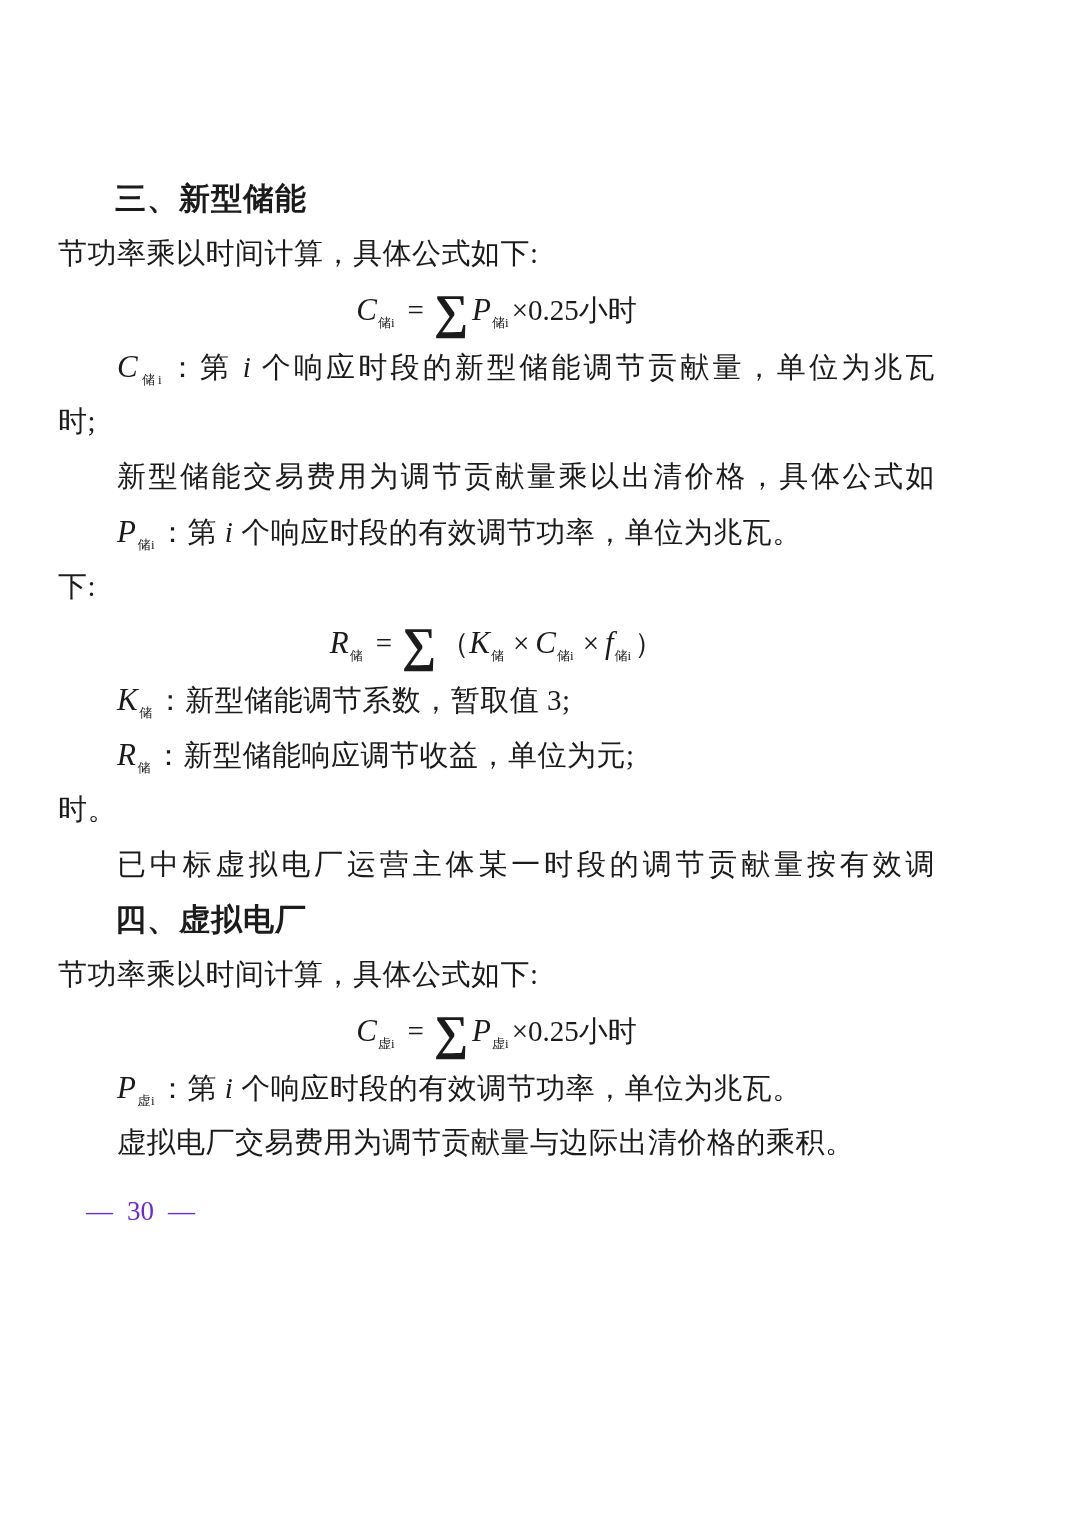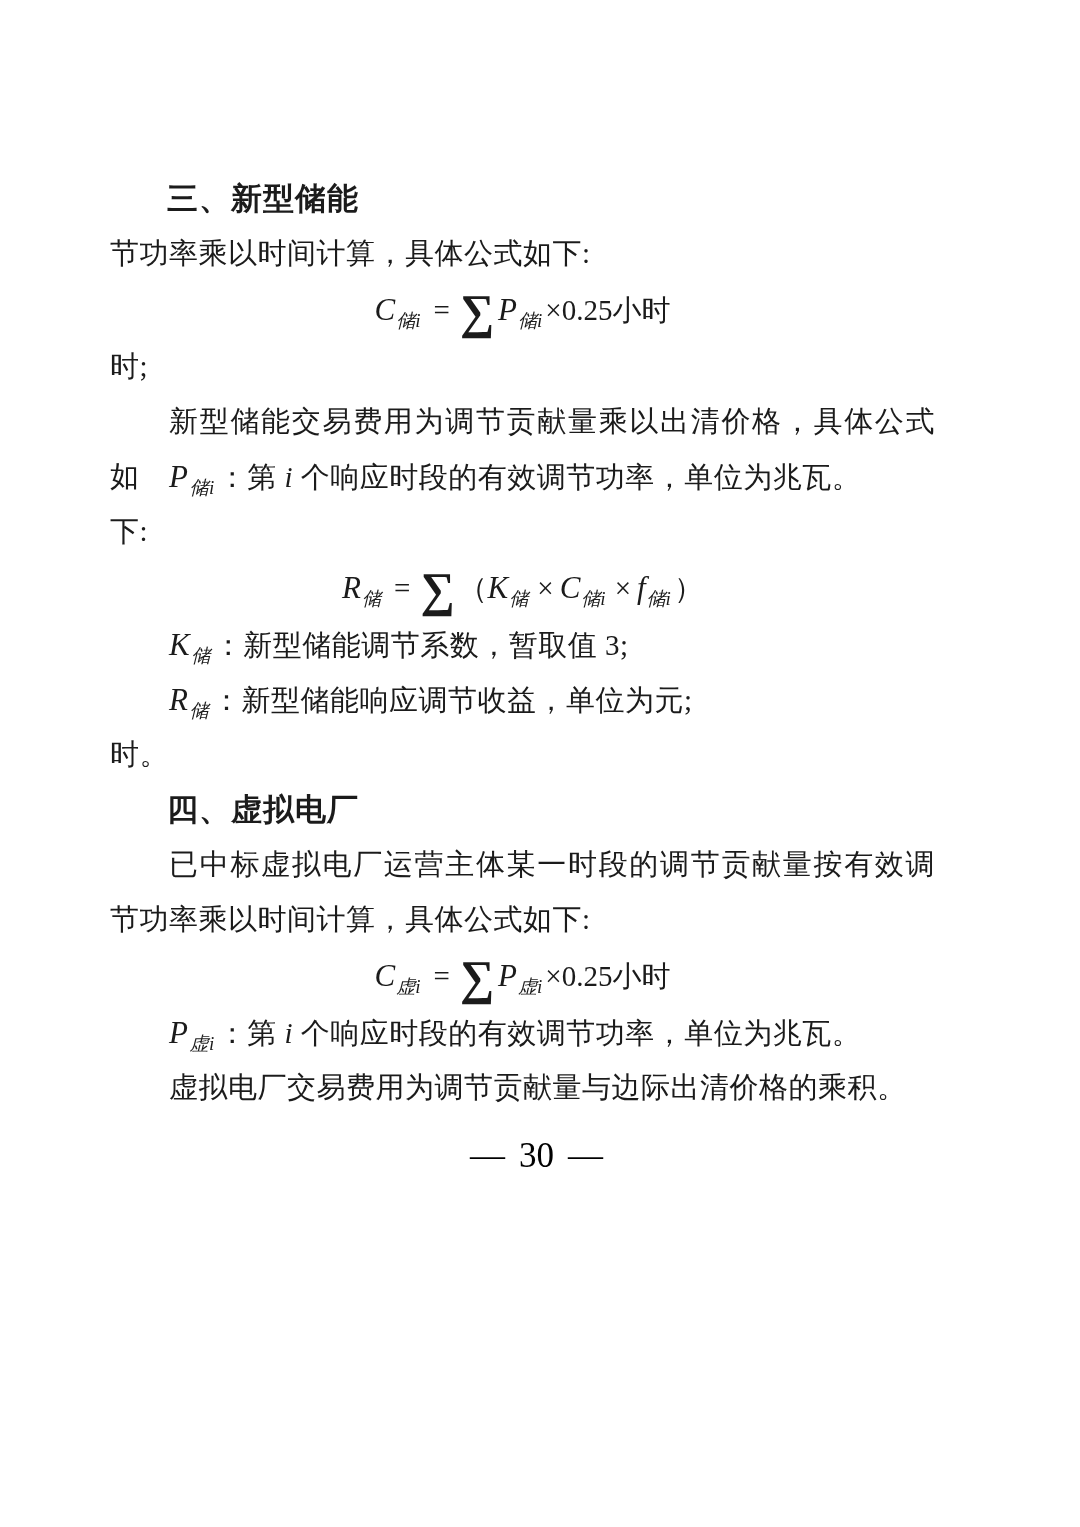--- a/index.html
+++ b/index.html
@@ -6,21 +6,21 @@
   body {
     width: 1080px; height: 1527px;
     background: #ffffff;
     font-family: "Liberation Serif", "DejaVu Serif", serif;
     color: #1b1b1b;
     overflow: hidden;
   }
   .page {
     box-sizing: border-box;
     width: 1080px; height: 1527px;
-    padding: 171px 145px 0 110px;
+    padding: 171px 145px 0 58px;
   }
   .line {
     height: 55px;
     line-height: 55px;
     font-size: 29px;
     letter-spacing: 0.5px;
     white-space: nowrap;
   }
   .heading {
     font-family: "Liberation Sans", "DejaVu Sans", sans-serif;
@@ -40,78 +40,77 @@
     text-align: center;
     letter-spacing: 0;
     height: 58px; line-height: 58px;
   }
   .var {
     font-family: "Liberation Serif", "DejaVu Serif", serif;
     font-style: italic;
     font-size: 31px;
   }
   .vsub {
-    font-size: 19px;
-    font-style: italic;
+    font-size: 13px;
     vertical-align: -7px;
     margin: 0 3px 0 1px;
   }
   .iti { font-style: italic; }
   .eq { margin: 0 10px; font-style: normal; }
   .sigma {
     font-size: 48px;
     font-weight: 700;
     font-style: normal;
     vertical-align: -0.16em;
     margin-right: 4px;
     line-height: 0;
   }
   .mul { margin: 0 6px; font-style: normal; }
   .num { font-style: normal; margin-top: 33px; }
   .paren { font-style: normal; }
   .footer {
     margin-top: 24px;
     padding-left: 28px;
-    font-size: 35px;
-    color: #000000;
+    font-size: 27px;
+    color: #6d28d9;
     letter-spacing: 0;
     line-height: 34px;
-    text-align: center;
   }
   .footer .pgnum { margin: 0 14px; }
 </style>
 </head>
 <body>
 
 <div class="page">
 
   <div class="line heading">三、新型储能</div>
 
   <div class="line">节功率乘以时间计算，具体公式如下:</div>
 
   <div class="line formula"><span class="var">C</span><span class="vsub">储i</span><span class="eq">=</span><span class="sigma">∑</span><span class="var">P</span><span class="vsub">储i</span><span class="num">×0.25</span><span class="num">小时</span></div>
 
+  <div class="line def stretch"><span class="var">C</span><span class="vsub">储i</span><span>：</span><span>第 </span><span class="iti">i</span><span> 个响应时段的新型储能调节贡献量，单位为兆瓦</span></div>
   <div class="line">时;</div>
 
   <div class="line indent stretch">新型储能交易费用为调节贡献量乘以出清价格，具体公式如</div>
 
   <div class="line def"><span class="var">P</span><span class="vsub">储i</span><span>：</span><span>第 </span><span class="iti">i</span><span> 个响应时段的有效调节功率，单位为兆瓦。</span></div>
   <div class="line">下:</div>
 
   <div class="line formula"><span class="var">R</span><span class="vsub">储</span><span class="eq">=</span><span class="sigma">∑</span><span class="paren">（</span><span class="var">K</span><span class="vsub">储</span><span class="mul">×</span><span class="var">C</span><span class="vsub">储i</span><span class="mul">×</span><span class="var">f</span><span class="vsub">储i</span><span class="paren">）</span></div>
 
   <div class="line def"><span class="var">K</span><span class="vsub">储</span><span>：</span><span>新型储能调节系数，暂取值 3;</span></div>
 
   <div class="line def"><span class="var">R</span><span class="vsub">储</span><span>：</span><span>新型储能响应调节收益，单位为元;</span></div>
 
   <div class="line">时。</div>
 
+  <div class="line indent stretch">已中标虚拟电厂运营主体某一时段的调节贡献量按有效调</div>
+
   <div class="line heading">四、虚拟电厂</div>
-
-  <div class="line indent stretch">已中标虚拟电厂运营主体某一时段的调节贡献量按有效调</div>
   <div class="line">节功率乘以时间计算，具体公式如下:</div>
 
   <div class="line formula"><span class="var">C</span><span class="vsub">虚i</span><span class="eq">=</span><span class="sigma">∑</span><span class="var">P</span><span class="vsub">虚i</span><span class="num">×0.25</span><span class="num">小时</span></div>
 
 
   <div class="line def"><span class="var">P</span><span class="vsub">虚i</span><span>：</span><span>第 </span><span class="iti">i</span><span> 个响应时段的有效调节功率，单位为兆瓦。</span></div>
 
   <div class="line indent">虚拟电厂交易费用为调节贡献量与边际出清价格的乘积。</div>
 
   <div class="footer"><span>—</span><span class="pgnum">30</span><span>—</span></div>

